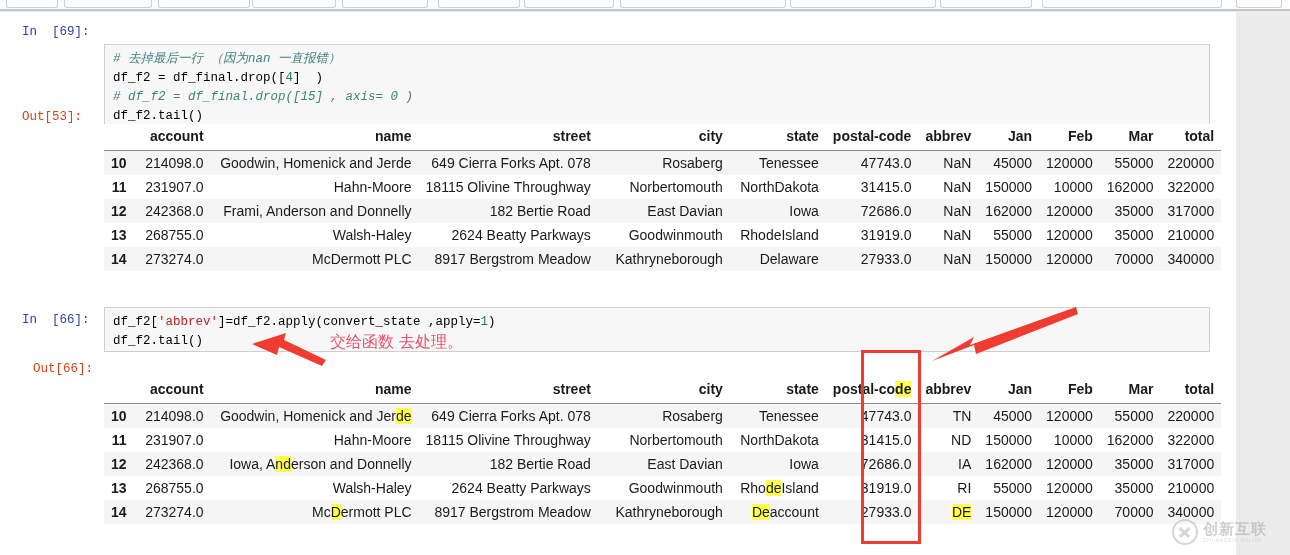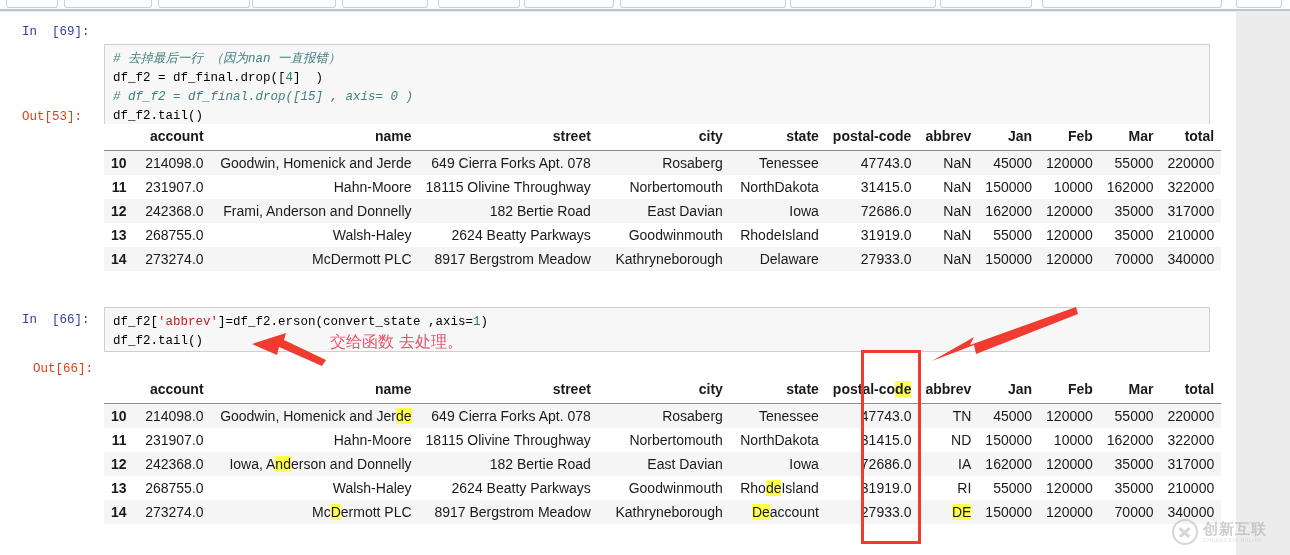--- a/index.html
+++ b/index.html
@@ -258,21 +258,21 @@
           <td>120000</td>
           <td>70000</td>
           <td>340000</td>
         </tr>
       </tbody>
   </table>
 
   <div class="prompt in" style="left:22px; top:313px; width:72px;">In  [66]:</div>
 
   <div class="code-box" style="left:104px; top:307px; width:1106px; height:45px;">
-    <div class="code-line"><span>df_f2[</span><span class="str">'abbrev'</span><span>]=df_f2.erson(convert_state ,axis=</span><span class="num">1</span><span>)</span></div>
+    <div class="code-line"><span>df_f2[</span><span class="str">'abbrev'</span><span>]=df_f2.apply(convert_state ,apply=</span><span class="num">1</span><span>)</span></div>
     <div class="code-line"><span>df_f2.tail()</span></div>
   </div>
 
   <svg class="arrow" style="left:250px; top:330px;" width="110" height="40">
     <polygon points="2,14 36,3 34,10 76,30 72,36 29,17 27,25" fill="#ef3b30"></polygon>
   </svg>
   <div class="annot-text" style="left:330px; top:332px;">交给函数 去处理。</div>
 
   <div class="prompt out" style="left:33px; top:362px;">Out[66]:</div>
 

